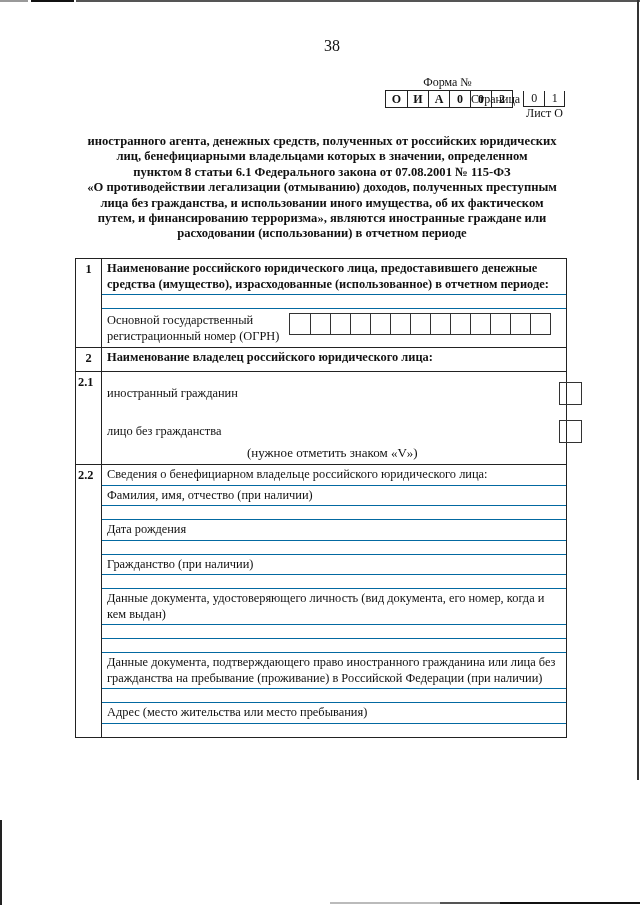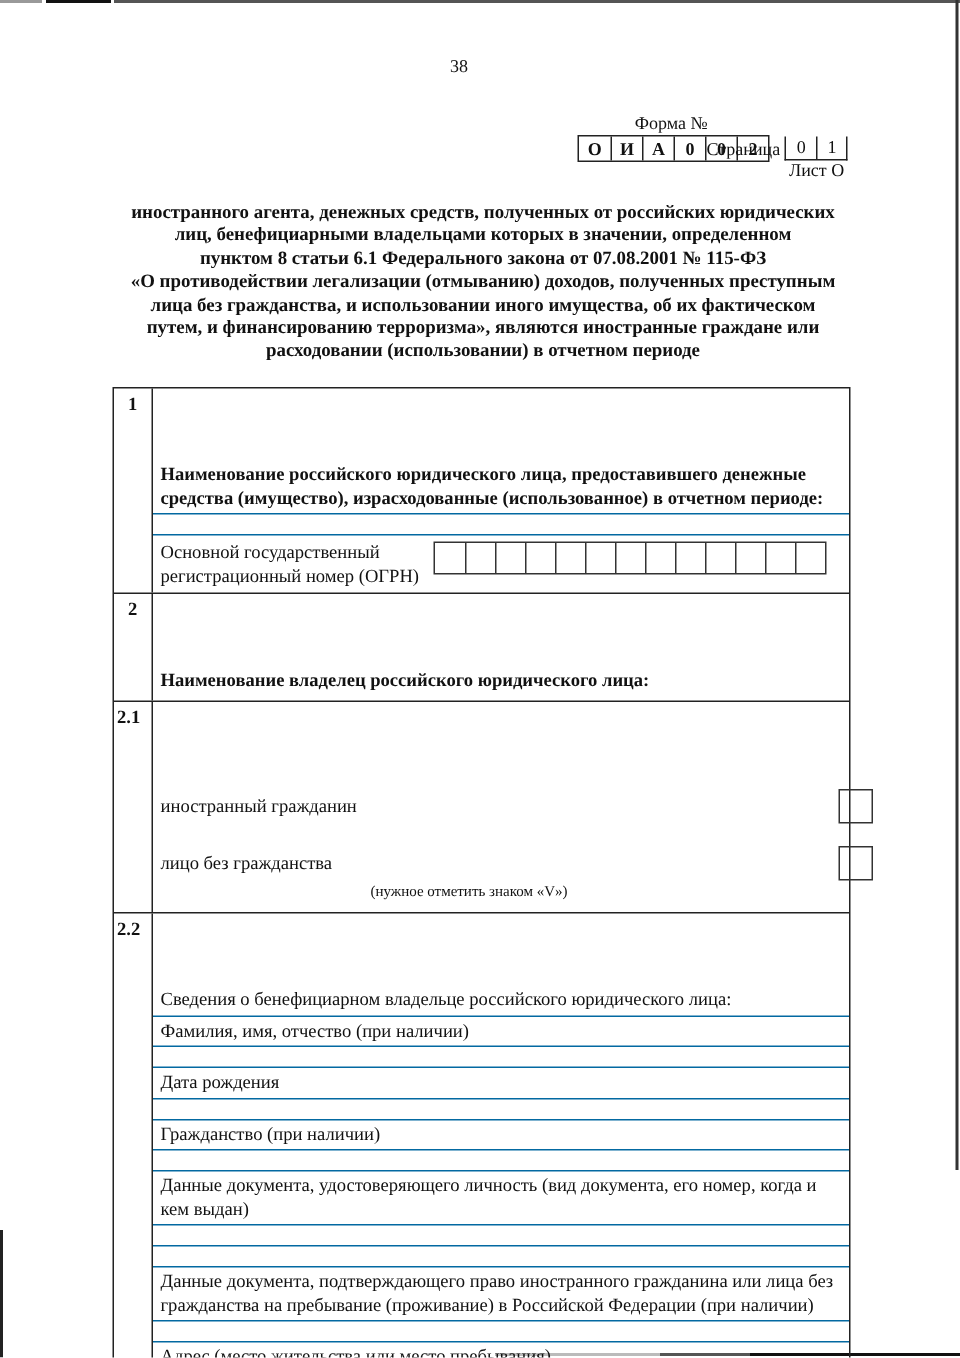--- a/index.html
+++ b/index.html
@@ -4,21 +4,21 @@
 <style>
   * { box-sizing: border-box; margin: 0; padding: 0; }
   html, body { width: 640px; height: 905px; background: #ffffff; overflow: hidden; }
   body { position: relative; font-family: "Liberation Serif", "DejaVu Serif", serif; color: #111; }
 
   .scan-top { position: absolute; left: 0; top: 0; width: 640px; height: 2px; background: linear-gradient(90deg,#999 0 28px,#fff 28px 31px,#111 31px 74px,#fff 74px 76px,#555 76px 640px); }
   .scan-right { position: absolute; left: 637px; top: 0; width: 2px; height: 780px; background: #333; }
   .scan-left { position: absolute; left: 0; top: 820px; width: 2px; height: 85px; background: #222; }
   .scan-bottom { position: absolute; left: 330px; top: 902px; width: 310px; height: 2px; background: linear-gradient(90deg,#bbb 0 110px,#555 110px 170px,#111 170px 310px); }
 
-  .page-number { position: absolute; left: 300px; top: 37px; width: 40px; text-align: left; font-size: 12px; }
+  .page-number { position: absolute; left: 300px; top: 37px; width: 40px; text-align: right; font-size: 16px; }
 
   .form-code { position: absolute; left: 385px; top: 75px; display: flex; align-items: center; font-size: 12px; flex-direction: column; }
   .form-code .label { margin-right: 3px; }
   .cells { display: flex; border: 1px solid #222; }
   .cells .cell { width: 21px; height: 16px; border-left: 1px solid #222; display: flex; align-items: center; justify-content: center; font-weight: bold; font-size: 12px; }
   .cells .cell:first-child { border-left: none; }
 
   .page-code { position: absolute; left: 471px; top: 91px; display: flex; align-items: center; font-size: 12px; }
   .page-code .label { margin-right: 3px; }
   .page-code .cells { border-top: none; }
@@ -27,38 +27,38 @@
   .sheet-label { position: absolute; left: 526px; top: 106px; font-size: 12px; }
 
   .title { position: absolute; left: 72px; top: 134px; width: 500px; text-align: center; font-weight: bold; font-size: 12.6px; line-height: 15.4px; }
   .title .line { display: block; white-space: nowrap; }
 
   .form-table { position: absolute; left: 75px; top: 258px; width: 492px; border: 1px solid #222; font-size: 12.4px; }
   .row { display: flex; border-top: 1px solid #222; }
   .row:first-child { border-top: none; }
   .num { width: 26px; border-right: 1px solid #222; font-weight: bold; text-align: center; padding-top: 3px; flex-shrink: 0; }
   .num.light { font-weight: bold; text-align: left; padding-left: 2px; }
-  .content { flex: 1; margin-top: 48px; }
+  .content { flex: 1; }
   .sub { border-top: 1px solid #0369a1; padding: 2px 5px; line-height: 15.5px; }
   .sub:first-child { border-top: none; }
   .bold { font-weight: bold; }
   .empty { height: 14px; padding: 0; }
 
   .ogrn { display: flex; align-items: center; justify-content: space-between; padding: 4px 5px 3px 5px; }
   .ogrn-label { width: 180px; line-height: 15.5px; }
   .ogrn-cells { display: flex; border: 1px solid #333; margin-right: 10px; margin-top: -10px; }
   .ogrn-cells .box { width: 20px; height: 20px; border-left: 1px solid #333; }
   .ogrn-cells .box:first-child { border-left: none; }
 
   .opt-block { padding: 0 5px 0 5px; position: relative; height: 92px; text-decoration: underline; }
   .opt { position: absolute; left: 5px; width: 475px; display: flex; justify-content: space-between; align-items: center; }
   .opt.one { top: 10px; }
   .opt.two { top: 48px; }
   .checkbox { width: 23px; height: 23px; border: 1px solid #333; display: inline-block; }
-  .hint { position: absolute; left: 145px; top: 73px; font-size: 10px; }
+  .hint { position: absolute; left: 145px; top: 73px; font-size: 13px; }
 </style>
 </head>
 <body>
 
 <div class="scan-top"></div>
 <div class="scan-right"></div>
 <div class="scan-left"></div>
 <div class="scan-bottom"></div>
 
 <div class="page-number">38</div>

